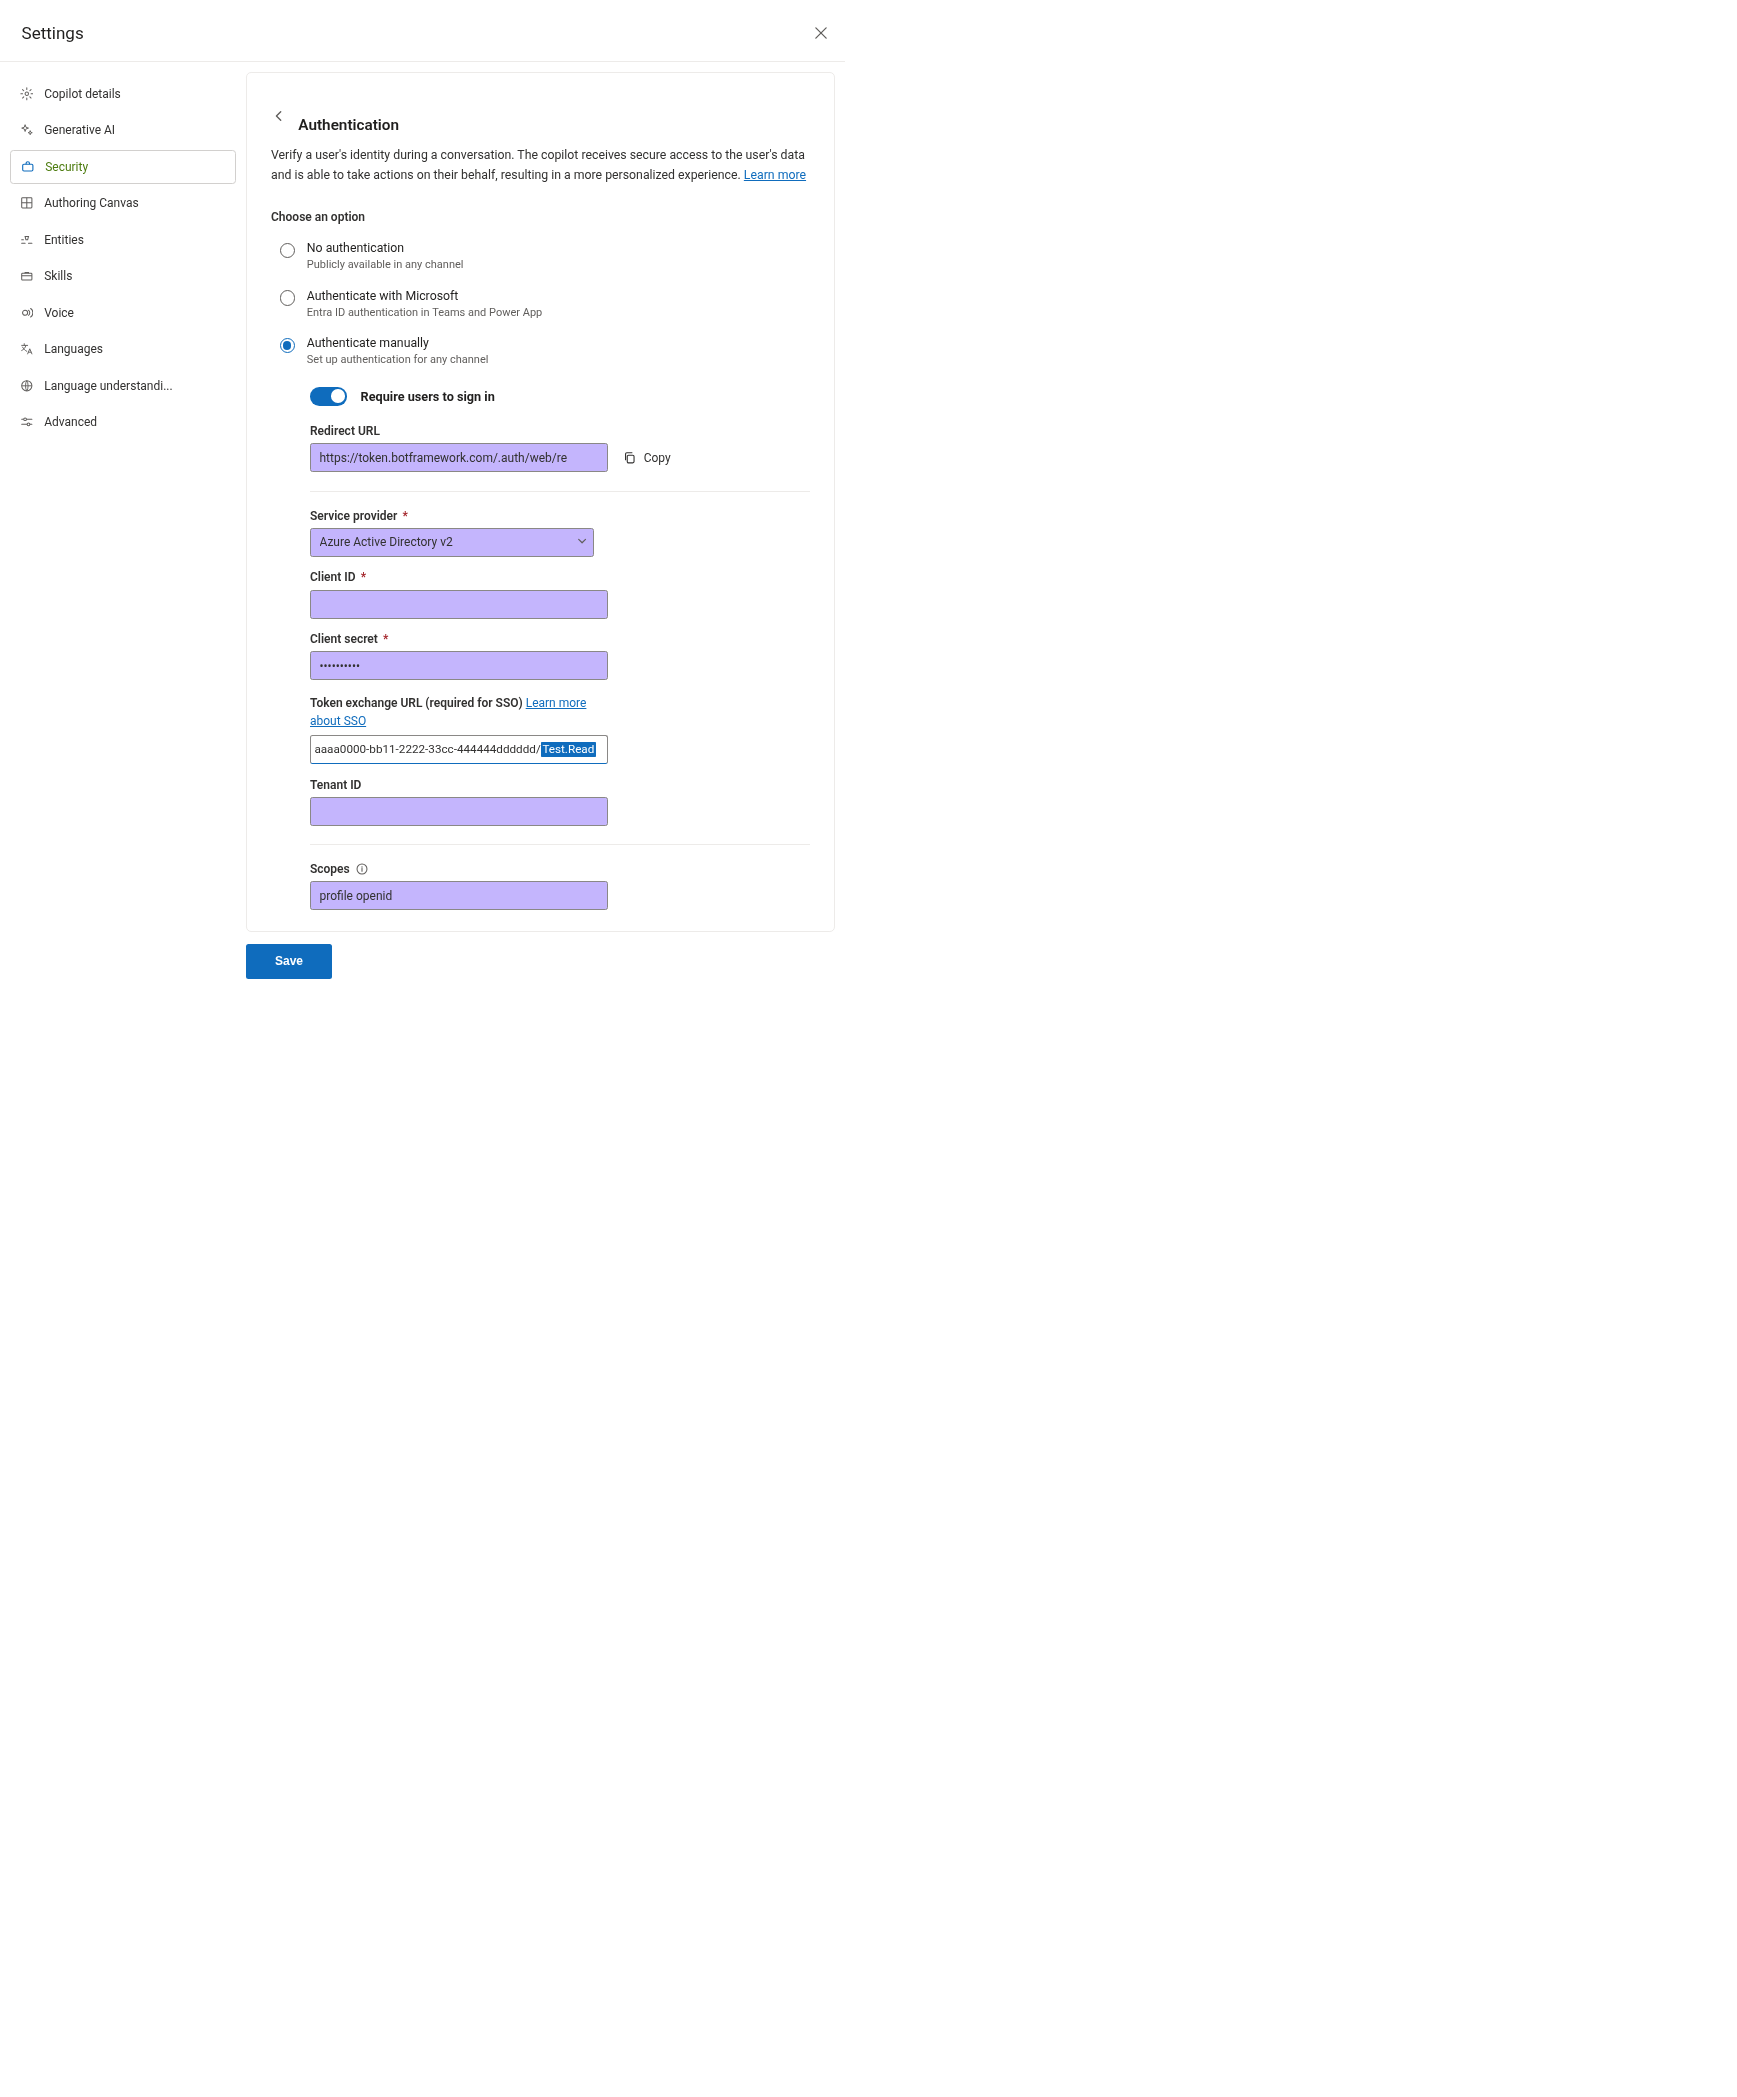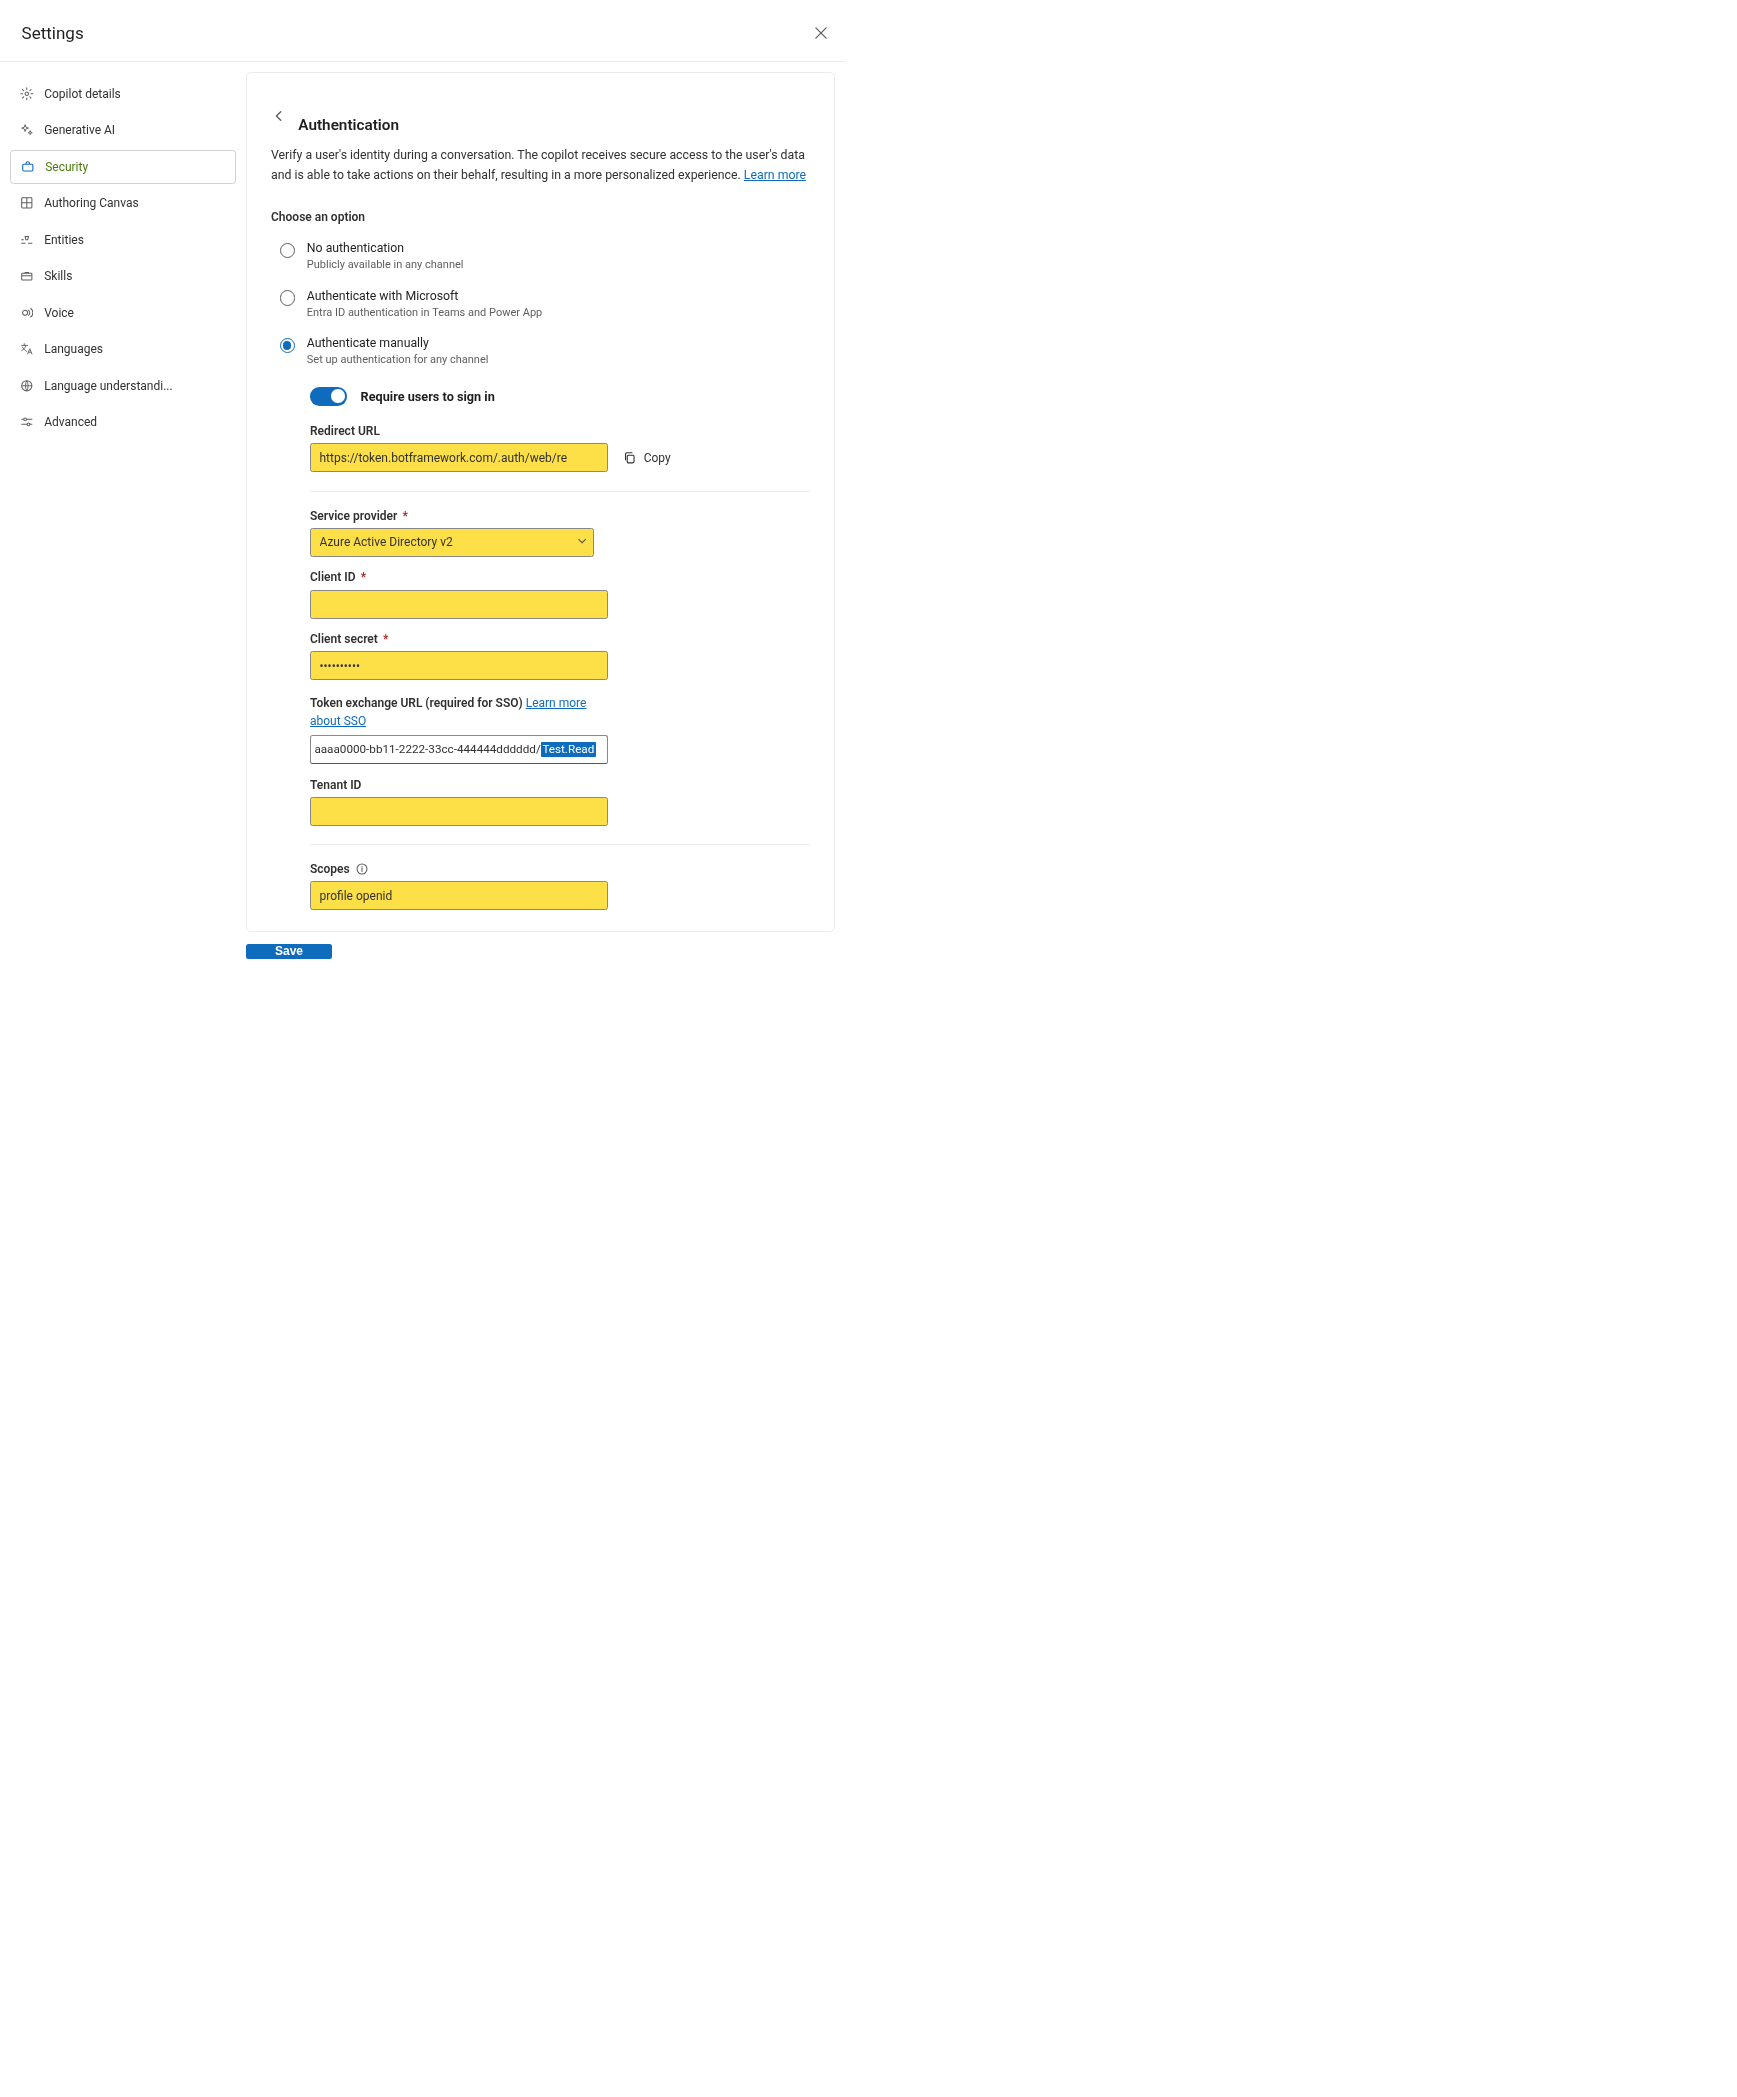--- a/index.html
+++ b/index.html
@@ -166,21 +166,21 @@
   .field-label a { color:#0f6cbd; text-decoration: underline; font-weight:400; cursor:pointer; }
   .text-input, .select-input {
     width: 298px;
     height: 29px;
     border: 0.8px solid #8a8886;
     border-radius: 2.5px;
     padding: 0 8.5px;
     font-size: 12px;
     font-family: inherit;
     color: #323130;
-    background:#fde047;
+    background:#c4b5fd;
   }
   .select-wrap {
     position: relative;
     width: 284px;
   }
   .select-input { width:100%; appearance:none; -webkit-appearance:none; padding-right:24px; cursor:pointer; }
   .chevron-down {
     position:absolute; right:6.8px; top:50%; transform:translateY(-50%);
     pointer-events:none; color:#605e5c;
   }
@@ -218,21 +218,21 @@
   .info-icon {
     width:13.6px;height:13.6px; display:inline-flex; align-items:center; justify-content:center;
     color:#605e5c;
   }
 
   .save-row { margin-top: 12px; }
   .save-btn {
     background:#0f6cbd;
     color:#fff;
     border:none;
-    height:15px;
+    height:35px;
     padding: 0 29px;
     font-size:12px;
     font-weight:600;
     border-radius:2.5px;
     cursor:pointer;
   }
 </style>
 </head>
 <body>
 

